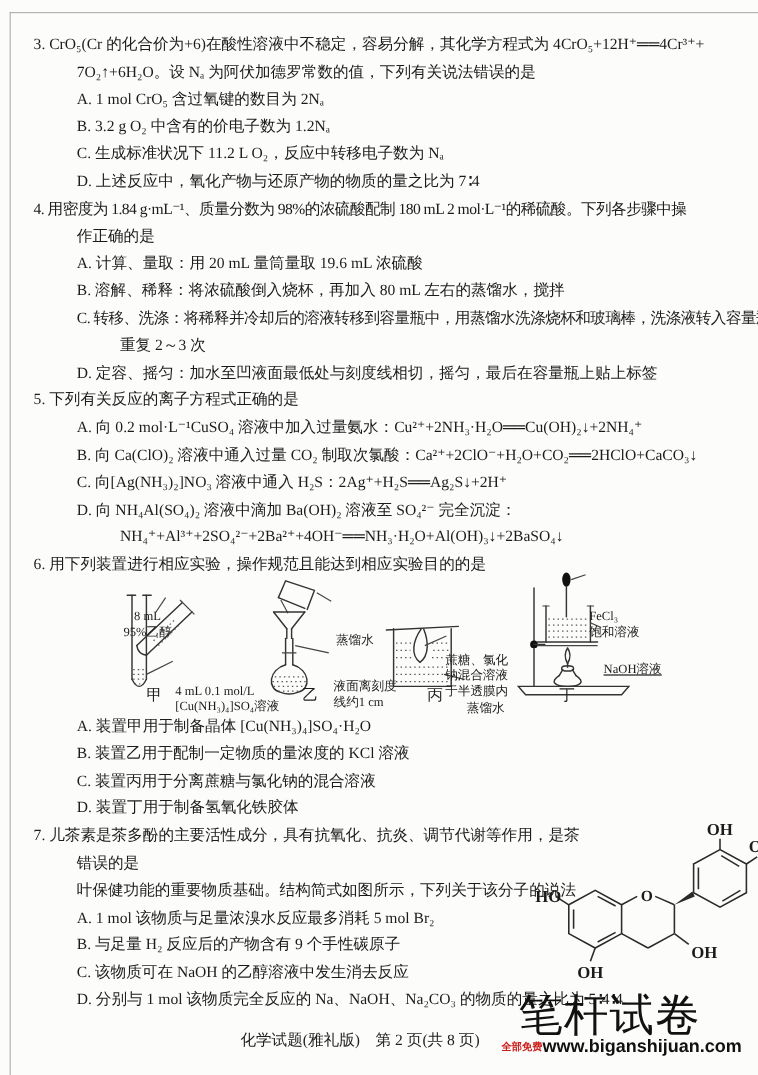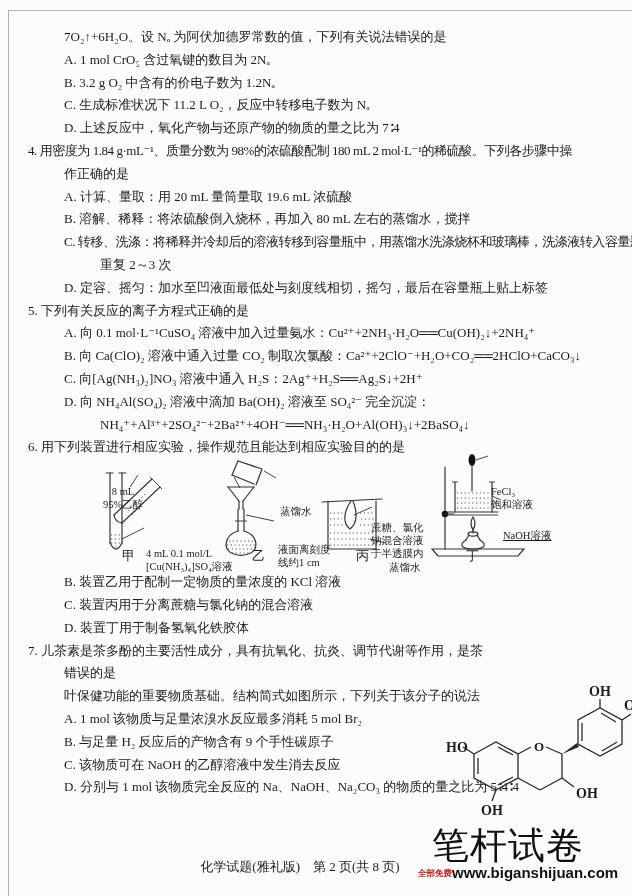--- a/index.html
+++ b/index.html
@@ -44,36 +44,37 @@
 </style>
 </head>
 <body>
 
 <div class="page">
   <div class="border-v"></div>
   <div class="border-h"></div>
 
   <div class="content">
 
+    <div class="ln ml0">3. CrO₅(Cr 的化合价为+6)在酸性溶液中不稳定，容易分解，其化学方程式为 4CrO₅+12H⁺══4Cr³⁺+</div>
     <div class="ln ml1">7O₂↑+6H₂O。设 Nₐ 为阿伏加德罗常数的值，下列有关说法错误的是</div>
     <div class="ln ml1">A. 1 mol CrO₅ 含过氧键的数目为 2Nₐ</div>
     <div class="ln ml1">B. 3.2 g O₂ 中含有的价电子数为 1.2Nₐ</div>
     <div class="ln ml1">C. 生成标准状况下 11.2 L O₂，反应中转移电子数为 Nₐ</div>
     <div class="ln ml1">D. 上述反应中，氧化产物与还原产物的物质的量之比为 7∶4</div>
 
     <div class="ln ml0 tight">4. 用密度为 1.84 g·mL⁻¹、质量分数为 98%的浓硫酸配制 180 mL 2 mol·L⁻¹的稀硫酸。下列各步骤中操</div>
     <div class="ln ml1">作正确的是</div>
     <div class="ln ml1">A. 计算、量取：用 20 mL 量筒量取 19.6 mL 浓硫酸</div>
     <div class="ln ml1">B. 溶解、稀释：将浓硫酸倒入烧杯，再加入 80 mL 左右的蒸馏水，搅拌</div>
     <div class="ln ml1 tight">C. 转移、洗涤：将稀释并冷却后的溶液转移到容量瓶中，用蒸馏水洗涤烧杯和玻璃棒，洗涤液转入容量瓶，</div>
     <div class="ln ml2">重复 2～3 次</div>
     <div class="ln ml1">D. 定容、摇匀：加水至凹液面最低处与刻度线相切，摇匀，最后在容量瓶上贴上标签</div>
 
     <div class="ln ml0">5. 下列有关反应的离子方程式正确的是</div>
-    <div class="ln ml1">A. 向 0.1 mol·L⁻¹CuSO₄ 溶液中加入过量氨水：Cu²⁺+2NH₃·H₂O══Cu(OH)₂↓+2NH₄⁺</div>
+    <div class="ln ml1">A. 向 0.2 mol·L⁻¹CuSO₄ 溶液中加入过量氨水：Cu²⁺+2NH₃·H₂O══Cu(OH)₂↓+2NH₄⁺</div>
     <div class="ln ml1">B. 向 Ca(ClO)₂ 溶液中通入过量 CO₂ 制取次氯酸：Ca²⁺+2ClO⁻+H₂O+CO₂══2HClO+CaCO₃↓</div>
     <div class="ln ml1">C. 向[Ag(NH₃)₂]NO₃ 溶液中通入 H₂S：2Ag⁺+H₂S══Ag₂S↓+2H⁺</div>
     <div class="ln ml1">D. 向 NH₄Al(SO₄)₂ 溶液中滴加 Ba(OH)₂ 溶液至 SO₄²⁻ 完全沉淀：</div>
     <div class="ln ml2">NH₄⁺+Al³⁺+2SO₄²⁻+2Ba²⁺+4OH⁻══NH₃·H₂O+Al(OH)₃↓+2BaSO₄↓</div>
 
     <div class="ln ml0">6. 用下列装置进行相应实验，操作规范且能达到相应实验目的的是</div>
 
     <div class="fig-row">
 
       <svg style="left:88px;top:6px;" width="110" height="96" viewBox="0 0 110 96">
@@ -185,20 +186,21 @@
         <line class="appthin" x1="68" y1="43" x2="77" y2="47"></line>
       </svg>
       <div class="fig-label" style="left:491px;top:-6px;">
         <div>FeCl₃</div>
         <div>饱和溶液</div>
       </div>
       <div class="fig-label" style="left:503px;top:38px;text-decoration:underline;">NaOH溶液</div>
       <div class="fig-caption" style="left:466px;top:88px;">丁</div>
     </div>
 
+    <div class="ln ml1">A. 装置甲用于制备晶体 [Cu(NH₃)₄]SO₄·H₂O</div>
     <div class="ln ml1">B. 装置乙用于配制一定物质的量浓度的 KCl 溶液</div>
     <div class="ln ml1">C. 装置丙用于分离蔗糖与氯化钠的混合溶液</div>
     <div class="ln ml1">D. 装置丁用于制备氢氧化铁胶体</div>
 
     <div class="ln ml0">7. 儿茶素是茶多酚的主要活性成分，具有抗氧化、抗炎、调节代谢等作用，是茶</div>
     <div class="ln ml1">错误的是</div>
     <div class="ln ml1">叶保健功能的重要物质基础。结构简式如图所示，下列关于该分子的说法</div>
     <div class="ln ml1">A. 1 mol 该物质与足量浓溴水反应最多消耗 5 mol Br₂</div>
     <div class="ln ml1">B. 与足量 H₂ 反应后的产物含有 9 个手性碳原子</div>
     <div class="ln ml1">C. 该物质可在 NaOH 的乙醇溶液中发生消去反应</div>

